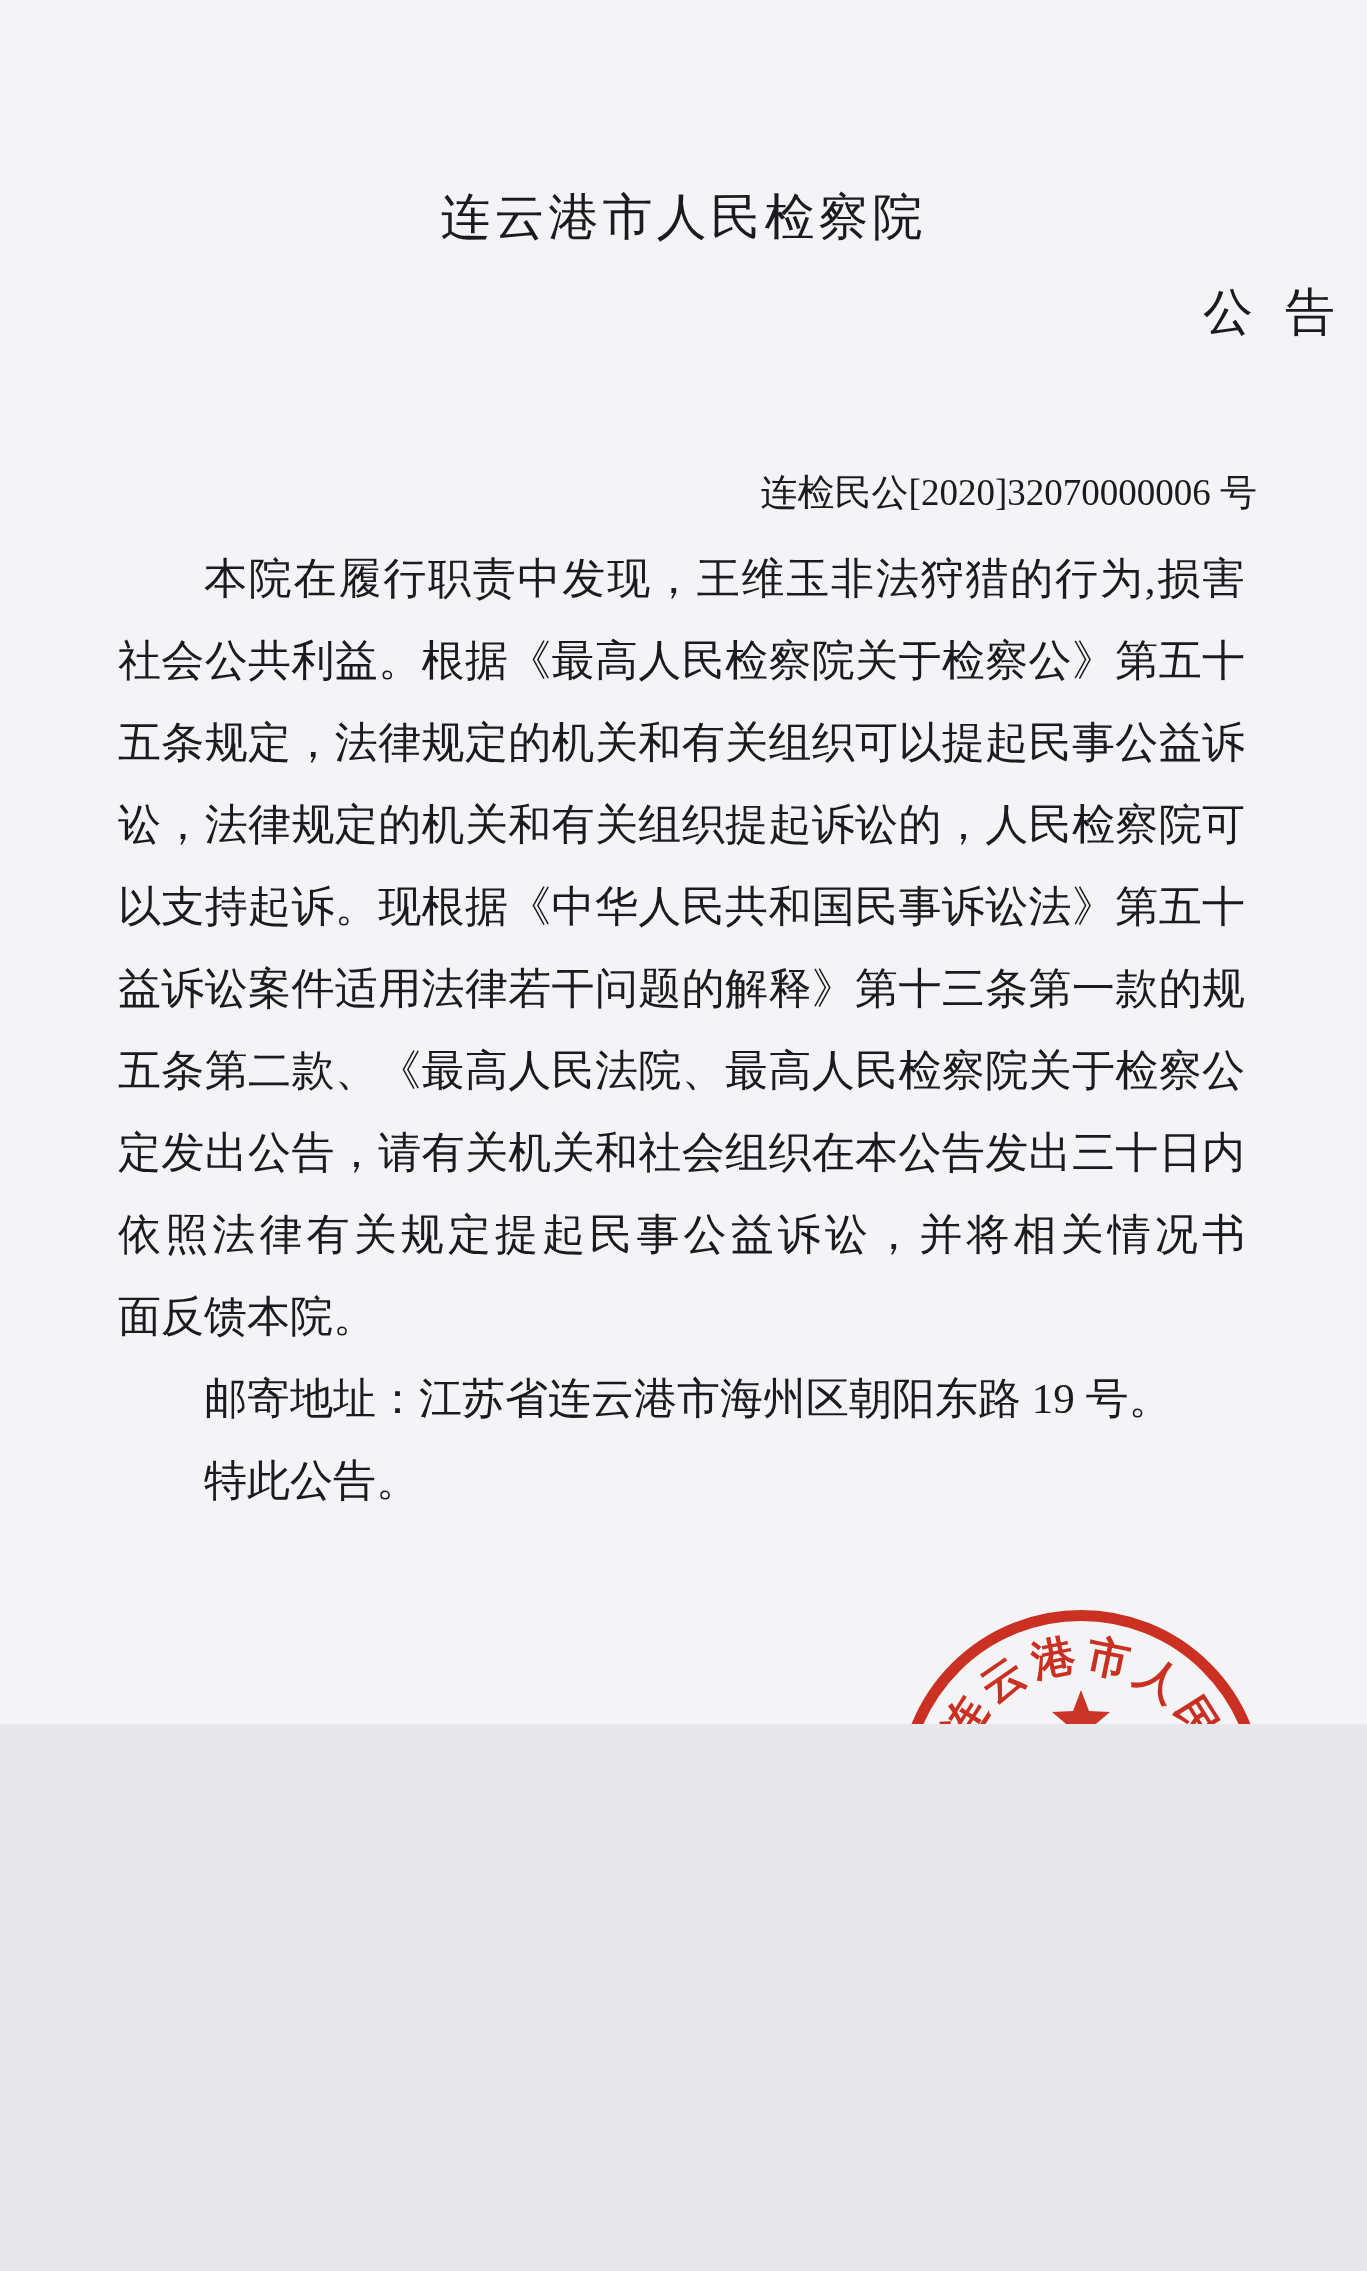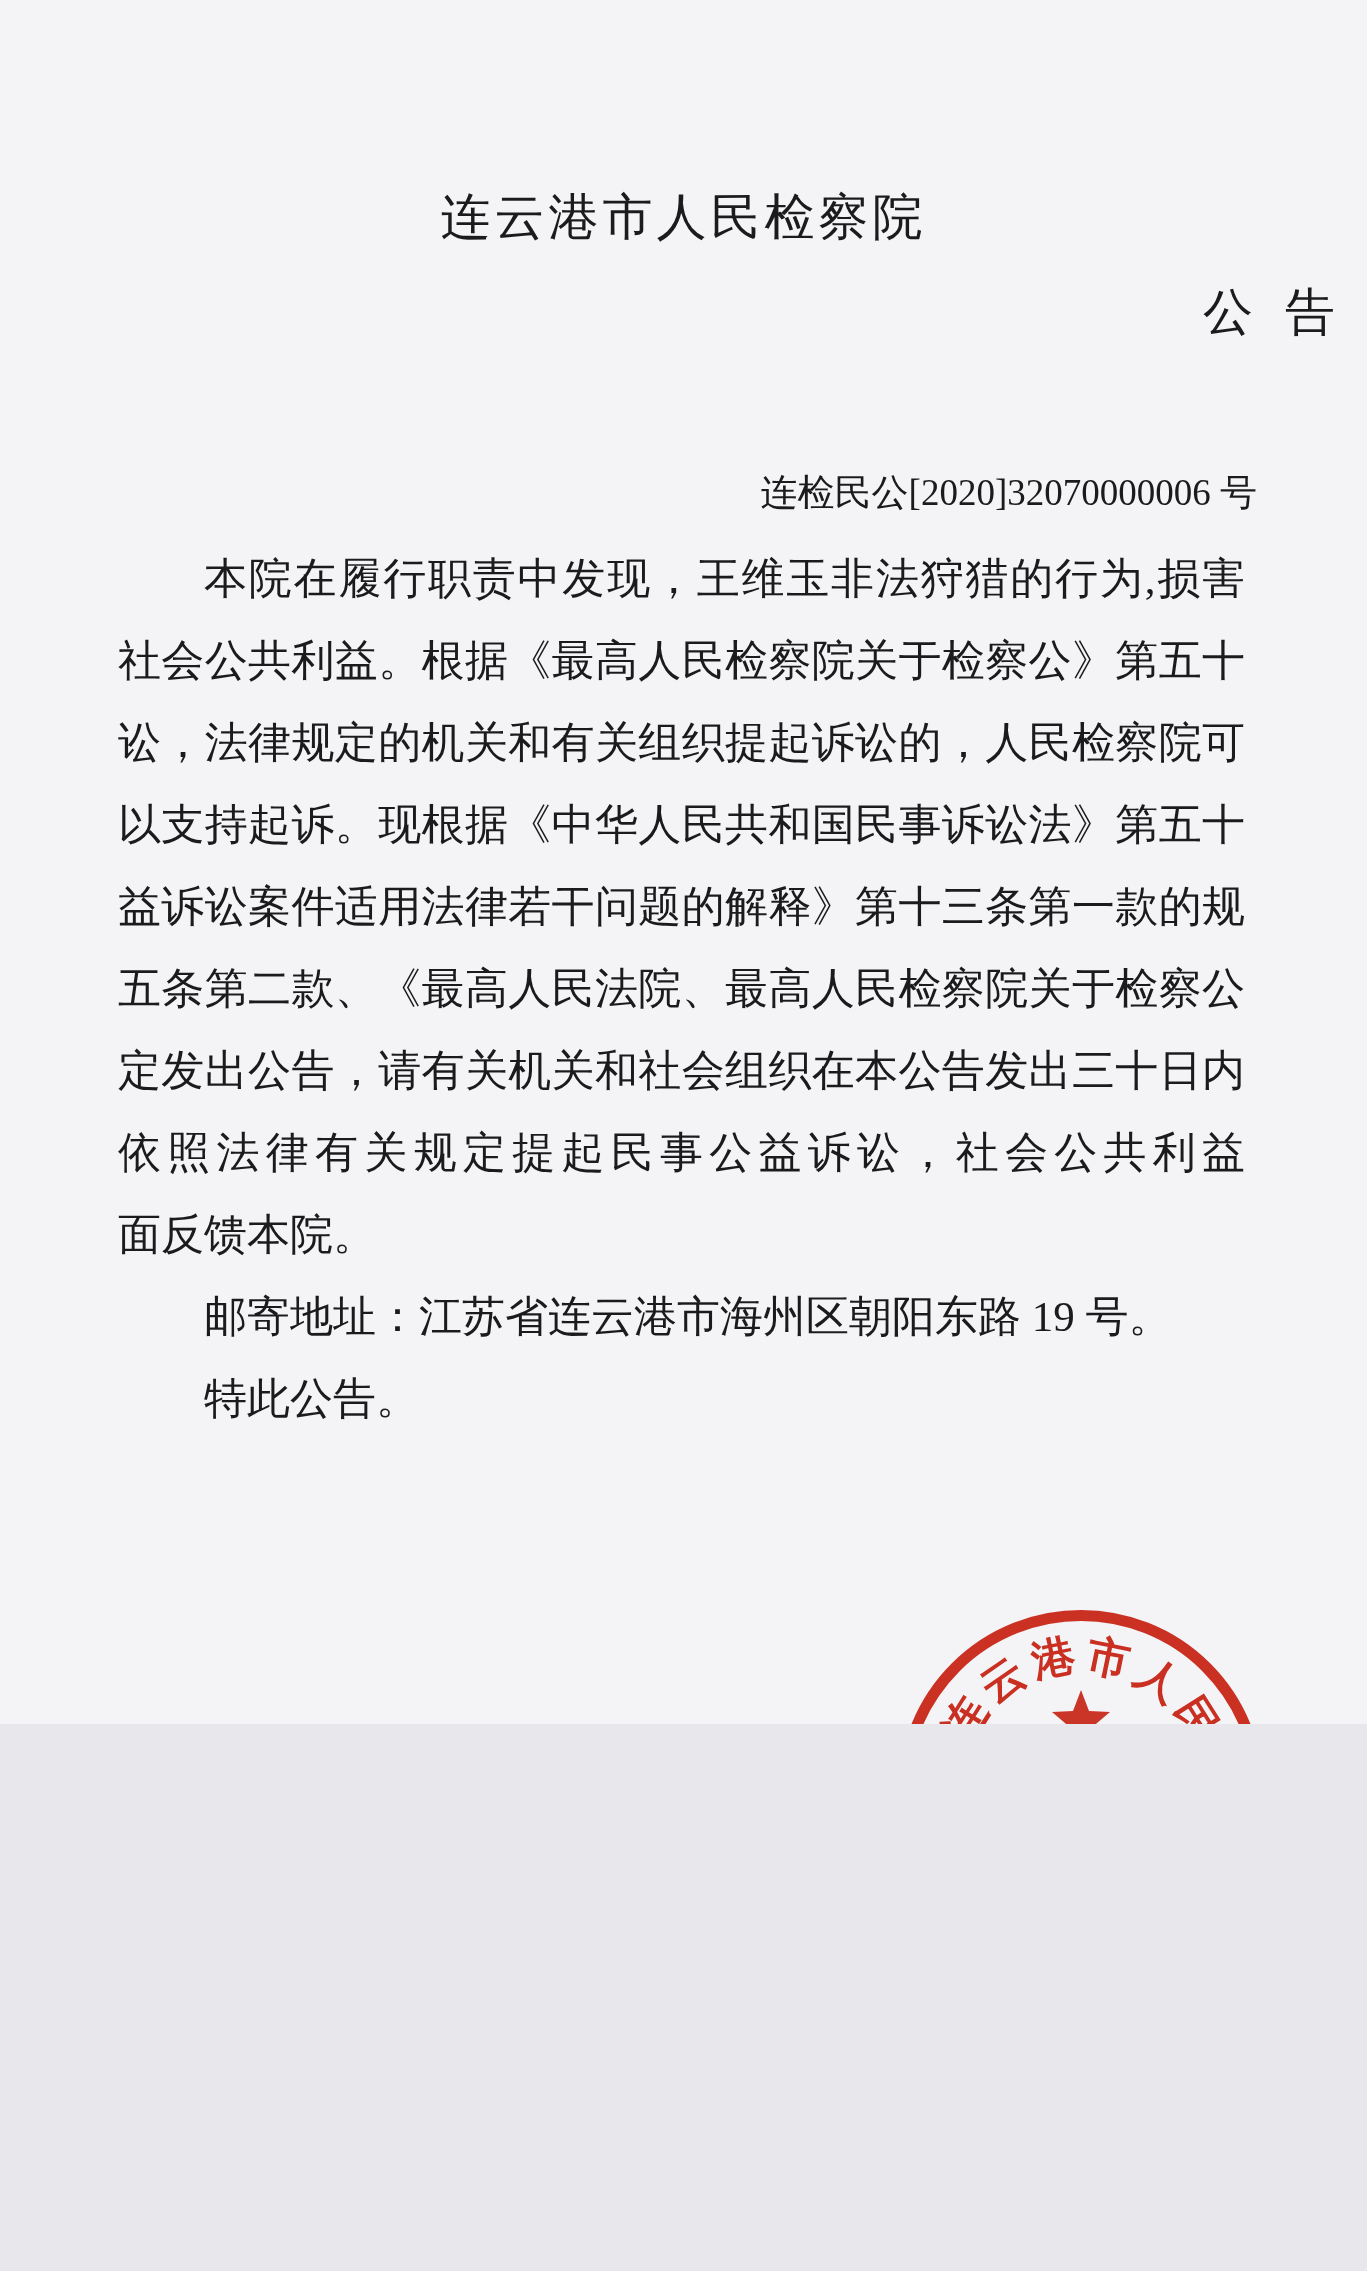--- a/index.html
+++ b/index.html
@@ -119,26 +119,27 @@
 <div class="page">
 
   <div class="org-title">连云港市人民检察院</div>
   <div class="doc-type">公告</div>
 
   <div class="doc-number">连检民公[2020]32070000006 号</div>
 
   <div class="body-block">
     <div class="body-line indent">本院在履行职责中发现，王维玉非法狩猎的行为,损害</div>
     <div class="body-line">社会公共利益。根据《最高人民检察院关于检察公》第五十</div>
+    <div class="body-line">五条规定，法律规定的机关和有关组织可以提起民事公益诉</div>
     <div class="body-line">讼，法律规定的机关和有关组织提起诉讼的，人民检察院可</div>
     <div class="body-line">以支持起诉。现根据《中华人民共和国民事诉讼法》第五十</div>
     <div class="body-line">益诉讼案件适用法律若干问题的解释》第十三条第一款的规</div>
     <div class="body-line">五条第二款、《最高人民法院、最高人民检察院关于检察公</div>
     <div class="body-line">定发出公告，请有关机关和社会组织在本公告发出三十日内</div>
-    <div class="body-line">依照法律有关规定提起民事公益诉讼，社会公共利益</div>
+    <div class="body-line">依照法律有关规定提起民事公益诉讼，并将相关情况书</div>
     <div class="body-line no-stretch">面反馈本院。</div>
 
     <div class="contact-line">邮寄地址：江苏省连云港市海州区朝阳东路 19 号。</div>
     <div class="contact-line">特此公告。</div>
   </div>
 
   <div class="seal">
     <div class="seal-ring"></div>
     <div id="seal-ring-text">
         <span class="seal-char" style="transform: rotate(-127deg) translateY(-137px);">江</span>

